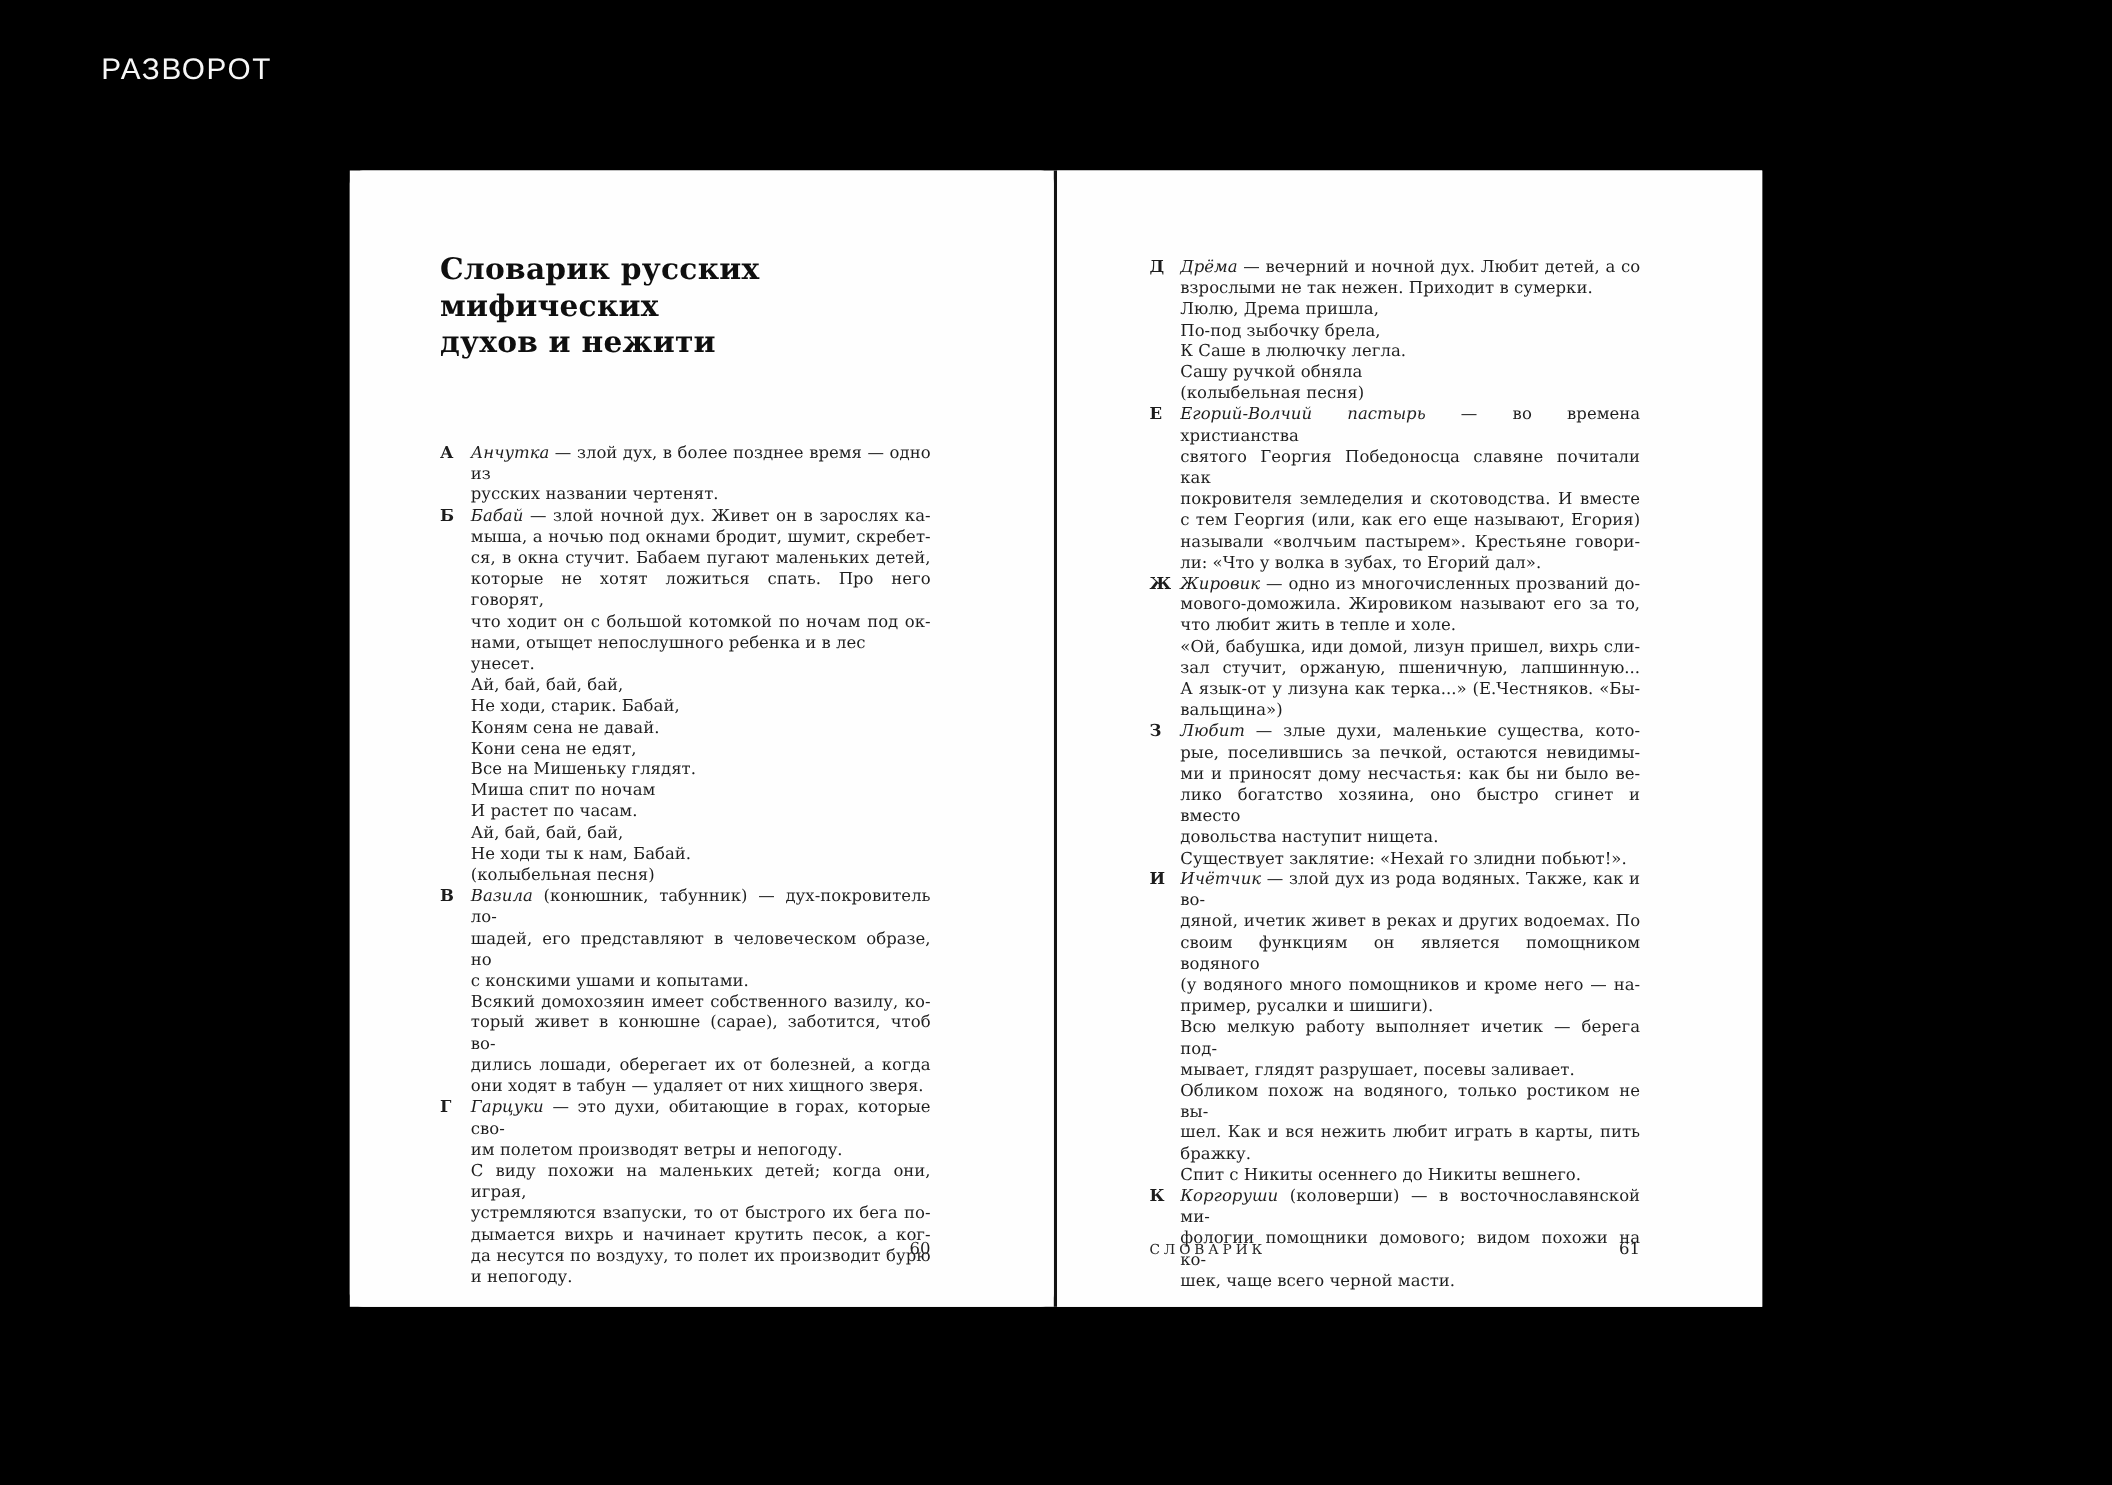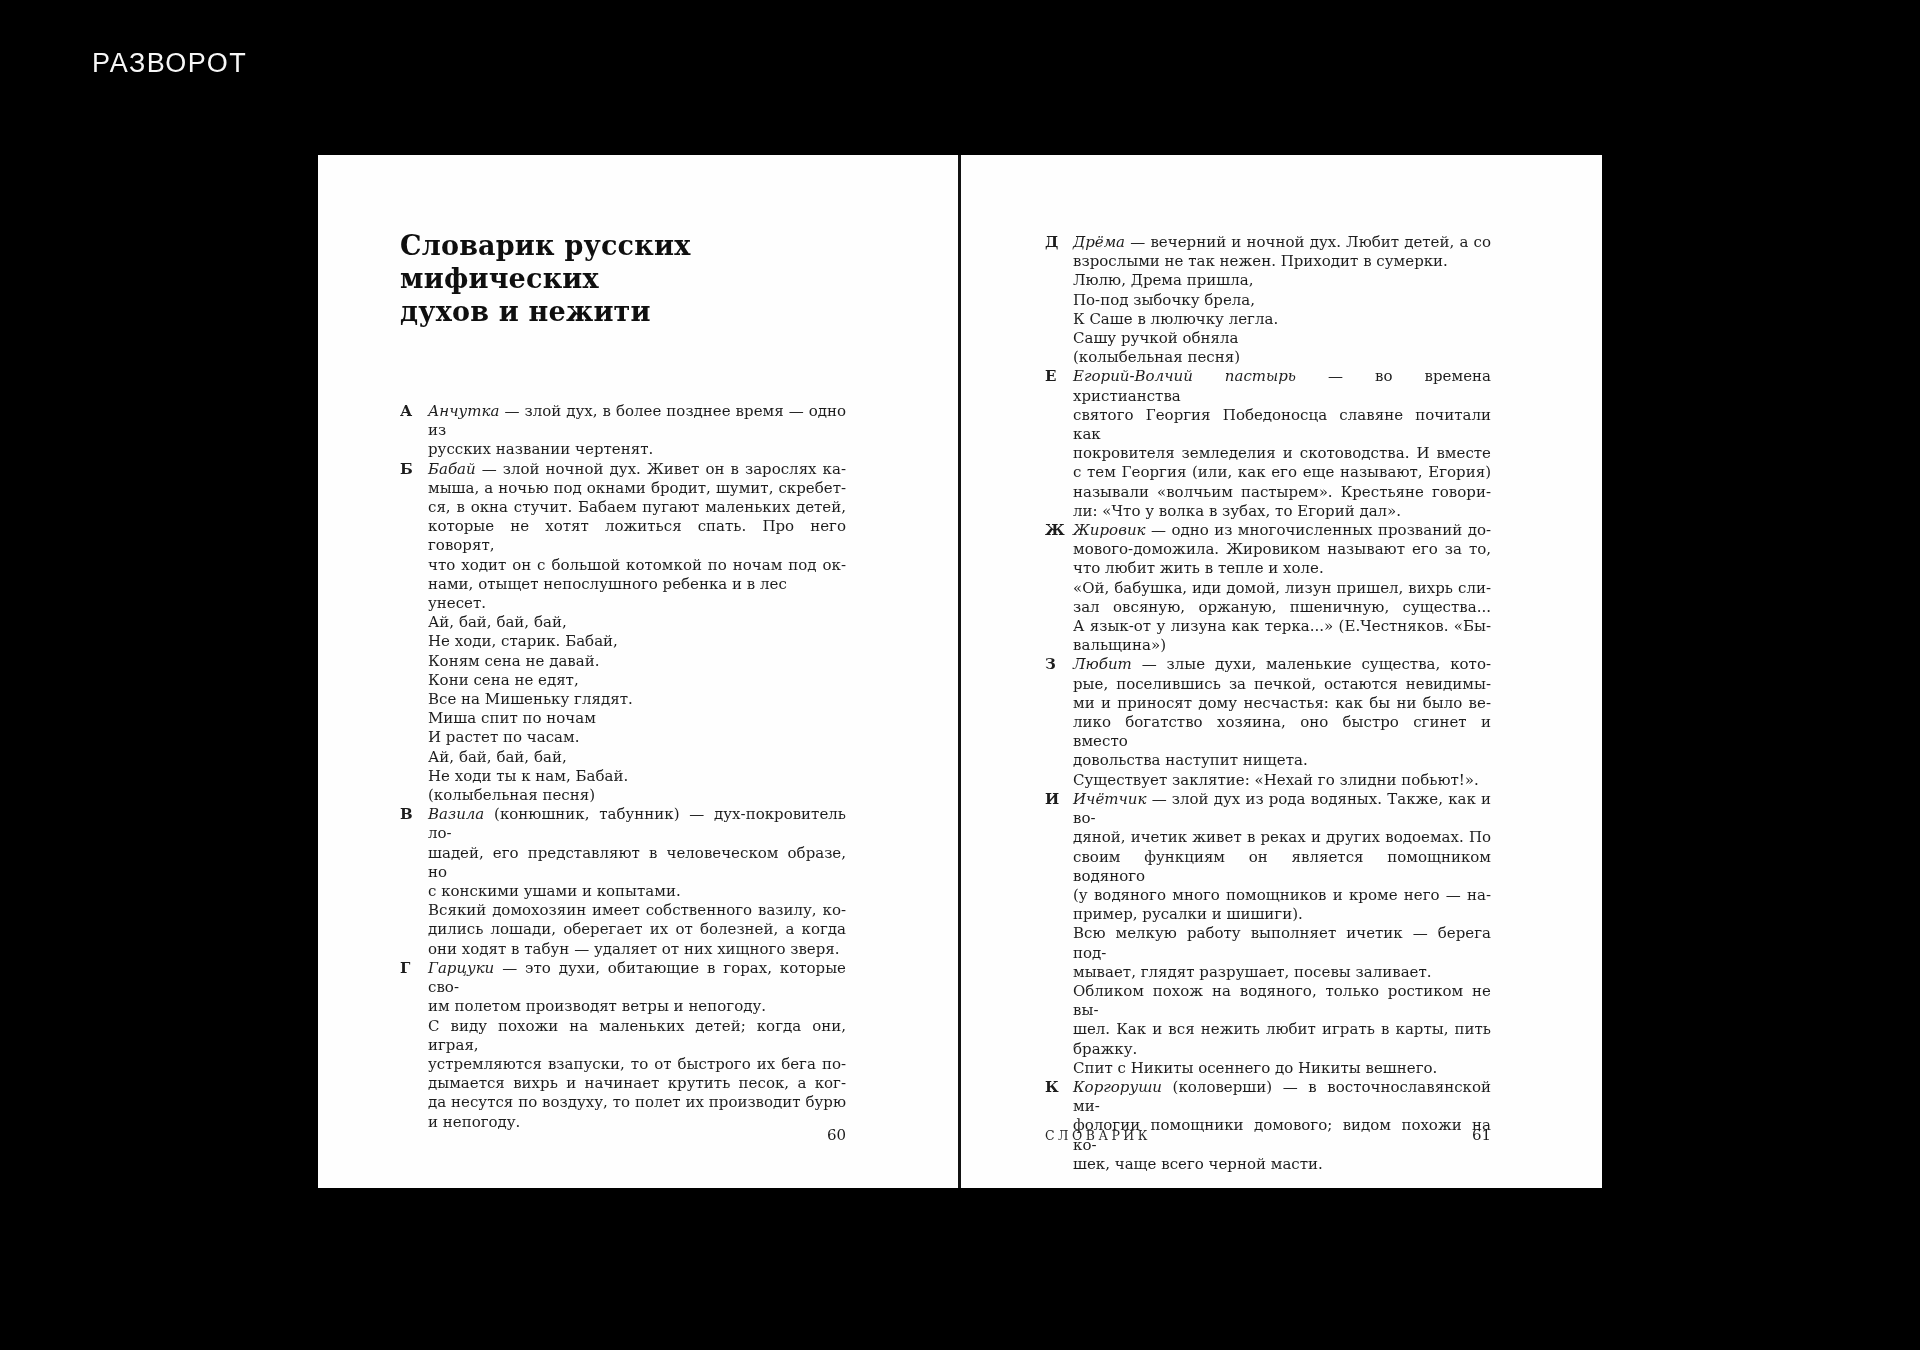--- a/index.html
+++ b/index.html
@@ -126,20 +126,21 @@
           <div class="line">Ай, бай, бай, бай,</div>
           <div class="line">Не ходи ты к нам, Бабай.</div>
           <div class="line">(колыбельная песня)</div>
         </div>
         <div class="entry">
           <span class="letter">В</span>
           <div class="line j"><i class="term">Вазила</i> (конюшник, табунник) — дух-покровитель ло-</div>
           <div class="line j">шадей, его представляют в человеческом образе, но</div>
           <div class="line">с конскими ушами и копытами.</div>
           <div class="line j">Всякий домохозяин имеет собственного вазилу, ко-</div>
+          <div class="line j">торый живет в конюшне (сарае), заботится, чтоб во-</div>
           <div class="line j">дились лошади, оберегает их от болезней, а когда</div>
           <div class="line">они ходят в табун — удаляет от них хищного зверя.</div>
         </div>
         <div class="entry">
           <span class="letter">Г</span>
           <div class="line j"><i class="term">Гарцуки</i> — это духи, обитающие в горах, которые сво-</div>
           <div class="line">им полетом производят ветры и непогоду.</div>
           <div class="line j">С виду похожи на маленьких детей; когда они, играя,</div>
           <div class="line j">устремляются взапуски, то от быстрого их бега по-</div>
           <div class="line j">дымается вихрь и начинает крутить песок, а ког-</div>
@@ -174,21 +175,21 @@
           <div class="line j">с тем Георгия (или, как его еще называют, Егория)</div>
           <div class="line j">называли «волчьим пастырем». Крестьяне говори-</div>
           <div class="line">ли: «Что у волка в зубах, то Егорий дал».</div>
         </div>
         <div class="entry">
           <span class="letter">Ж</span>
           <div class="line j"><i class="term">Жировик</i> — одно из многочисленных прозваний до-</div>
           <div class="line j">мового-доможила. Жировиком называют его за то,</div>
           <div class="line">что любит жить в тепле и холе.</div>
           <div class="line j">«Ой, бабушка, иди домой, лизун пришел, вихрь сли-</div>
-          <div class="line j">зал овсяную, оржаную, пшеничную, существа...</div>
+          <div class="line j">зал стучит, оржаную, пшеничную, лапшинную...</div>
           <div class="line j">А язык-от у лизуна как терка...» (Е.Честняков. «Бы-</div>
           <div class="line">вальщина»)</div>
         </div>
         <div class="entry">
           <span class="letter">З</span>
           <div class="line j"><i class="term">Любит</i> — злые духи, маленькие существа, кото-</div>
           <div class="line j">рые, поселившись за печкой, остаются невидимы-</div>
           <div class="line j">ми и приносят дому несчастья: как бы ни было ве-</div>
           <div class="line j">лико богатство хозяина, оно быстро сгинет и вместо</div>
           <div class="line">довольства наступит нищета.</div>

